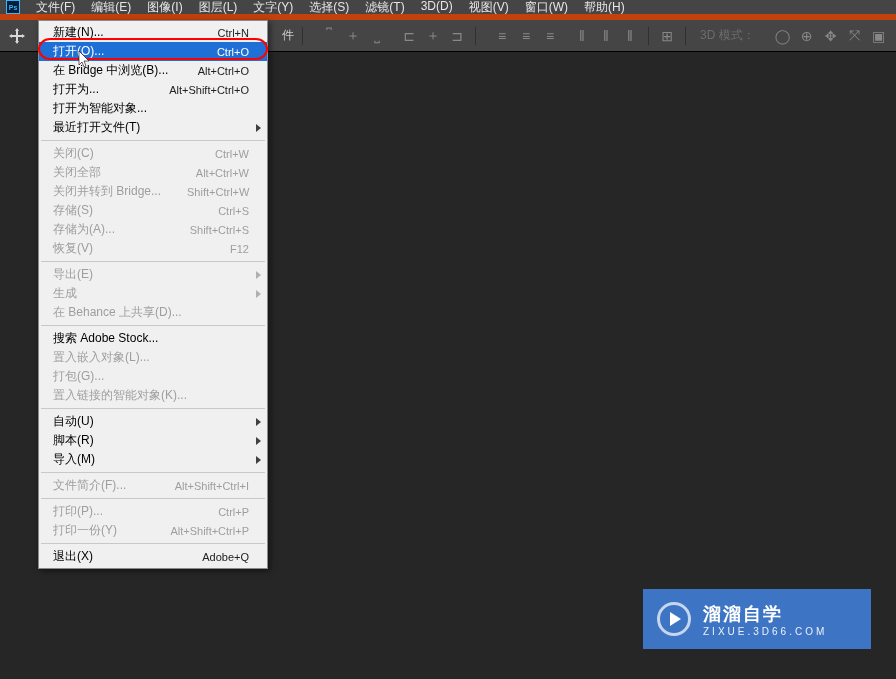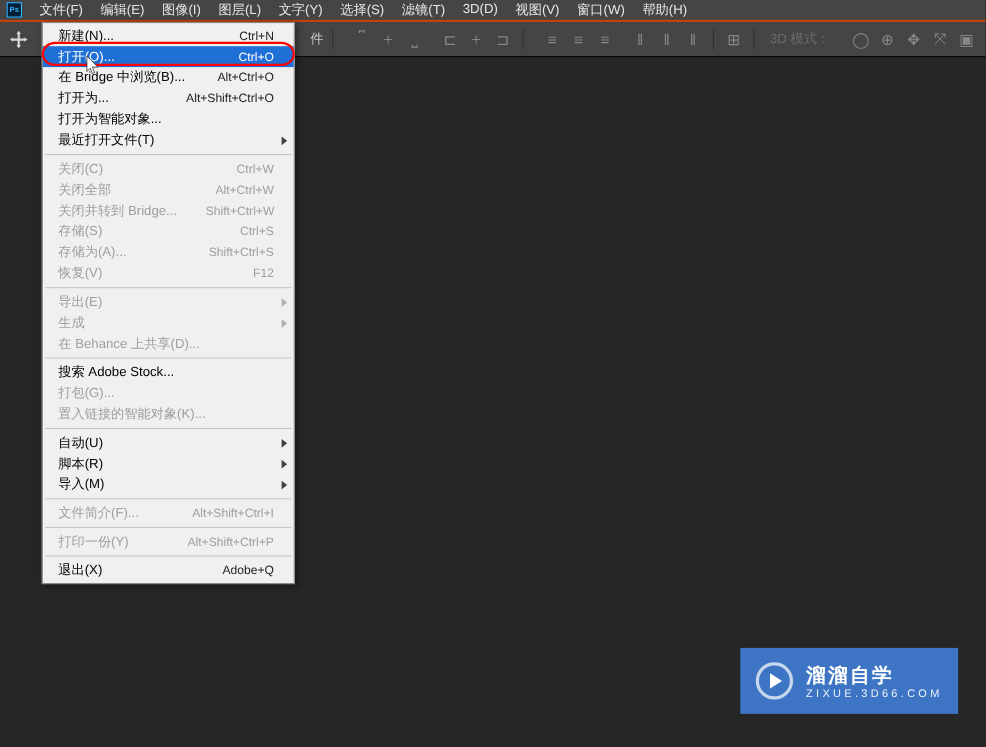--- a/index.html
+++ b/index.html
@@ -5,21 +5,21 @@
   * { margin: 0; padding: 0; box-sizing: border-box; }
   body {
     width: 896px; height: 679px;
     background: #262626; overflow: hidden;
     font-family: "Microsoft YaHei", Tahoma, Arial, sans-serif;
     font-size: 12px; color: #e6e6e6;
   }
   .menubar {
     display: flex; align-items: center;
     height: 20px; background: #454545;
-    border-bottom: 2px solid #c2410c;
+    border-bottom: 6px solid #c2410c;
     padding-left: 6px;
   }
   .ps-logo {
     width: 14px; height: 14px; margin-right: 8px;
     background: #001e36; border: 1px solid #38b6ff;
     display: flex; align-items: center; justify-content: center;
     font-size: 7px; font-weight: bold; color: #38b6ff;
   }
   .menu-item { padding: 2px 8px; color: #e6e6e6; cursor: default; }
   .opt-bar {
@@ -69,21 +69,21 @@
     position:absolute; left:38px; top:38px;
     width:230px; height:22px;
     border:2px solid #ff0000; border-radius:12px/11px;
     pointer-events:none;
   }
   .cursor-arrow {
     position:absolute; left:78px; top:50px; color:#fff; pointer-events:none;
   }
   .watermark {
     position:absolute; right:25px; bottom:30px;
-    width:198px; height:60px;
+    width:228px; height:60px;
     background:#3d75c4; display:flex; align-items:center;
     padding:0 14px; gap:12px;
     color:#fff;
   }
   .watermark .play {
     width:34px; height:34px; border:3px solid rgba(255,255,255,0.7); border-radius:50%;
     display:flex; align-items:center; justify-content:center;
   }
   .watermark .play span {
     border-style:solid; border-width:7px 0 7px 11px;
@@ -213,20 +213,23 @@
       <span class="arrow"></span>
     </div>
     <div class="dd-row disabled">
       <span class="label">在 Behance 上共享(D)...</span>
     </div>
     <div class="dd-sep"></div>
     <div class="dd-row">
       <span class="label">搜索 Adobe Stock...</span>
     </div>
     <div class="dd-row disabled">
+      <span class="label">置入嵌入对象(L)...</span>
+    </div>
+    <div class="dd-row disabled">
       <span class="label">打包(G)...</span>
     </div>
     <div class="dd-row disabled">
       <span class="label">置入链接的智能对象(K)...</span>
     </div>
     <div class="dd-sep"></div>
     <div class="dd-row">
       <span class="label">自动(U)</span>
       <span class="arrow"></span>
     </div>
@@ -237,20 +240,24 @@
     <div class="dd-row">
       <span class="label">导入(M)</span>
       <span class="arrow"></span>
     </div>
     <div class="dd-sep"></div>
     <div class="dd-row disabled">
       <span class="label">文件简介(F)...</span>
       <span class="shortcut">Alt+Shift+Ctrl+I</span>
     </div>
     <div class="dd-sep"></div>
+    <div class="dd-row disabled">
+      <span class="label">打印(P)...</span>
+      <span class="shortcut">Ctrl+P</span>
+    </div>
     <div class="dd-row disabled">
       <span class="label">打印一份(Y)</span>
       <span class="shortcut">Alt+Shift+Ctrl+P</span>
     </div>
     <div class="dd-sep"></div>
     <div class="dd-row">
       <span class="label">退出(X)</span>
       <span class="shortcut">Adobe+Q</span>
     </div>
   </div>

